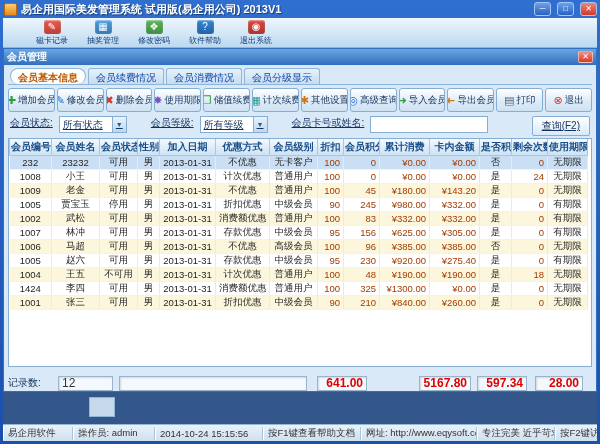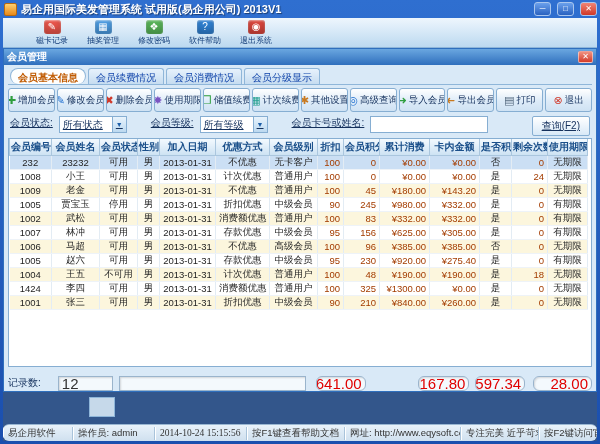--- a/index.html
+++ b/index.html
@@ -43,27 +43,27 @@
   .grid{flex:1;background:#fff;border:1px solid #86aed2;overflow:hidden;}
   table{border-collapse:collapse;table-layout:fixed;width:578px;}
   th{height:16px;background:linear-gradient(#f3f9fe,#cde2f3);border:1px solid #aac6de;border-top:none;color:#1a4f8a;font-weight:bold;font-size:10px;padding:0 1px;white-space:nowrap;overflow:hidden;}
   td{height:14px;border-right:1px solid #e3ecf4;border-bottom:1px solid #eef3f8;padding:0 3px;text-align:center;color:#242424;font-size:9.5px;white-space:nowrap;overflow:hidden;}
   tr.odd td{background:#ffffff;}
   tr.even td{background:#fcf6dd;}
   tr.sel td{background:#cbdff4;}
   td.num{color:#a33c00;text-align:right;}
   .summary{height:21px;flex:none;display:flex;align-items:center;font-size:10px;color:#15315d;padding-top:11px;}
   .slabel{width:44px;white-space:nowrap;}
-  .sbox{height:15px;border:1px solid #9ab4cc;background:#f4f9fd;box-shadow:inset 1px 1px 2px rgba(0,0,0,.14);display:flex;align-items:center;padding:0 3px;font-size:15px;color:#333;overflow:hidden;}
-  .sbox.red{color:#e00000;font-weight:normal;justify-content:flex-end;border-radius:6px;}
+  .sbox{height:15px;border:1px solid #9ab4cc;background:#f4f9fd;box-shadow:inset 1px 1px 2px rgba(0,0,0,.14);display:flex;align-items:center;padding:0 3px;font-size:12px;color:#333;overflow:hidden;}
+  .sbox.red{color:#e00000;font-weight:bold;justify-content:flex-end;}
   
   .mdi{flex:1;background:#33568b;position:relative;}
   .mdi-chip{position:absolute;left:86px;top:5px;width:26px;height:20px;background:#c6d9ea;border:1px solid #8fb6d9;}
   
-  .statusbar{height:17px;flex:none;background:linear-gradient(#e9f2fa,#cfe0ef);border-top:1px solid #9ab7d2;display:flex;align-items:center;font-size:9.5px;color:#333;overflow:hidden;border-radius:6px;}
+  .statusbar{height:17px;flex:none;background:linear-gradient(#e9f2fa,#cfe0ef);border-top:1px solid #9ab7d2;display:flex;align-items:center;font-size:9.5px;color:#333;overflow:hidden;}
   .scell{height:13px;border-right:1px solid #a9c3da;border-left:1px solid #ffffff;display:flex;align-items:center;padding:0 4px;white-space:nowrap;overflow:hidden;flex:none;}
 </style>
 </head>
 <body>
 
 <div class="window">
   <div class="titlebar">
     <span class="app-icon"></span>
     <span class="win-title">易企用国际美发管理系统 试用版(易企用公司) 2013V1</span>
     <span class="winbtn">─</span>
@@ -391,32 +391,32 @@
           </table>
         </div>
 
         <div class="summary" id="summary">
           <span class="slabel">记录数:</span>
         <span class="sbox" style="width: 55px; margin-left: 6px;">12</span>
             <span class="sbox" style="width: 188px; margin-left: 6px;"></span>
             <span class="sbox red" style="width: 50px; margin-left: 10px;">641.00</span>
             <span class="sbox red" style="width: 52px; margin-left: 52px;">5167.80</span>
             <span class="sbox red" style="width: 50px; margin-left: 6px;">597.34</span>
-            <span class="sbox red" style="width: 59px; margin-left: 8px;">28.00</span>
+            <span class="sbox red" style="width: 48px; margin-left: 8px;">28.00</span>
           </div>
       </div>
     </div>
 
     <div class="mdi">
       <div class="mdi-chip"></div>
     </div>
 
     <div class="statusbar" id="statusbar">
         <div class="scell" style="width: 70px;">易企用软件</div>
         <div class="scell" style="width: 82px;">操作员: admin</div>
-        <div class="scell" style="width: 92px; font-family: Liberation Serif, serif;">2014-10-24 15:15:56</div>
+        <div class="scell" style="width: 108px;">2014-10-24 15:15:56</div>
         <div class="scell" style="width: 98px;">按F1键查看帮助文档</div>
         <div class="scell" style="width: 116px;">网址: http://www.eqysoft.com/</div>
         <div class="scell" style="width: 78px;">专注完美 近乎苛求</div>
         <div class="scell" style="width: 60px;">按F2键访问官网</div>
       </div>
   </div>
 </div>
 
 </body></html>

